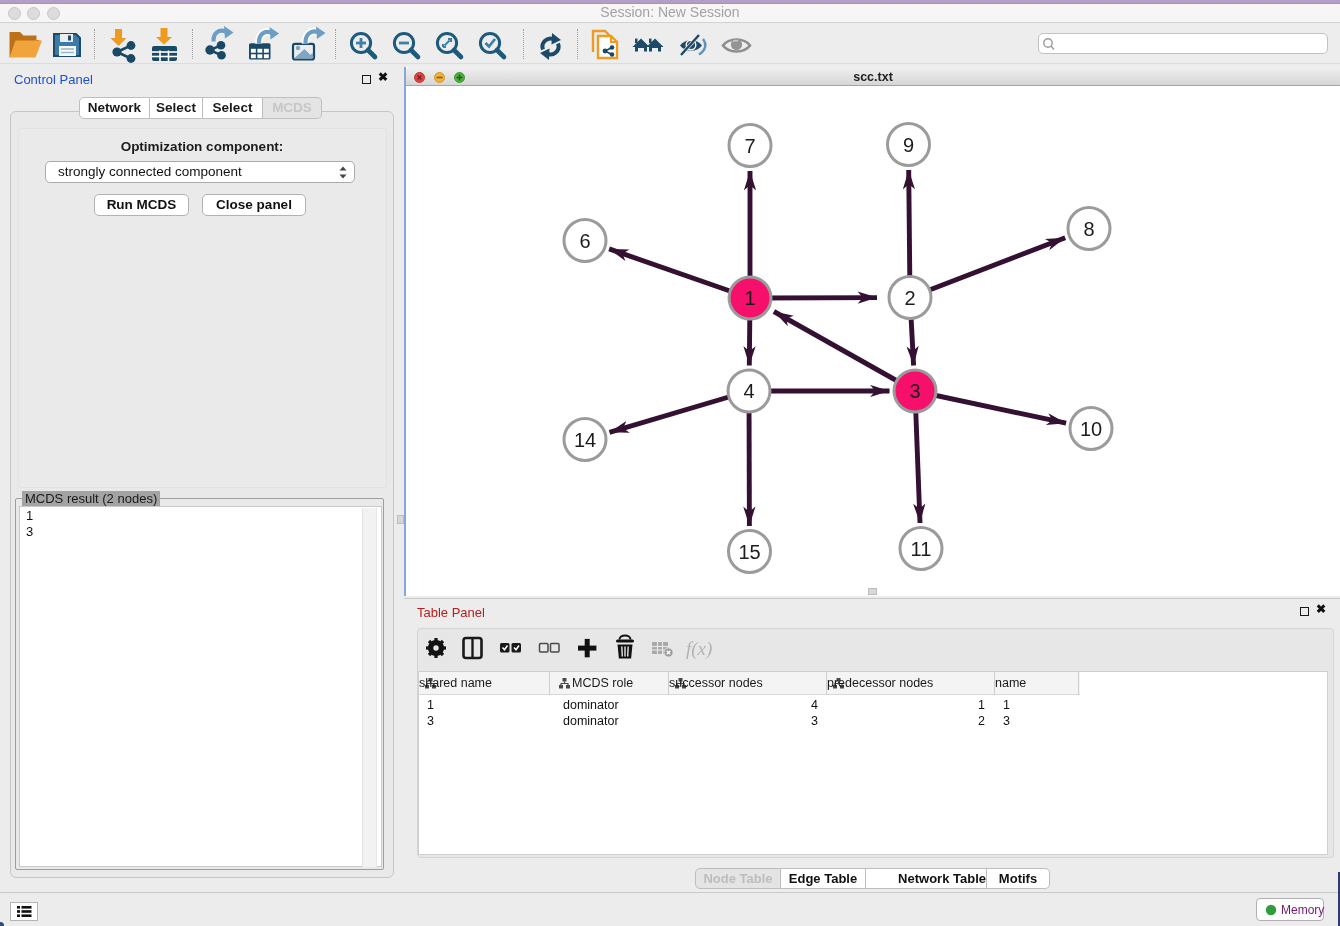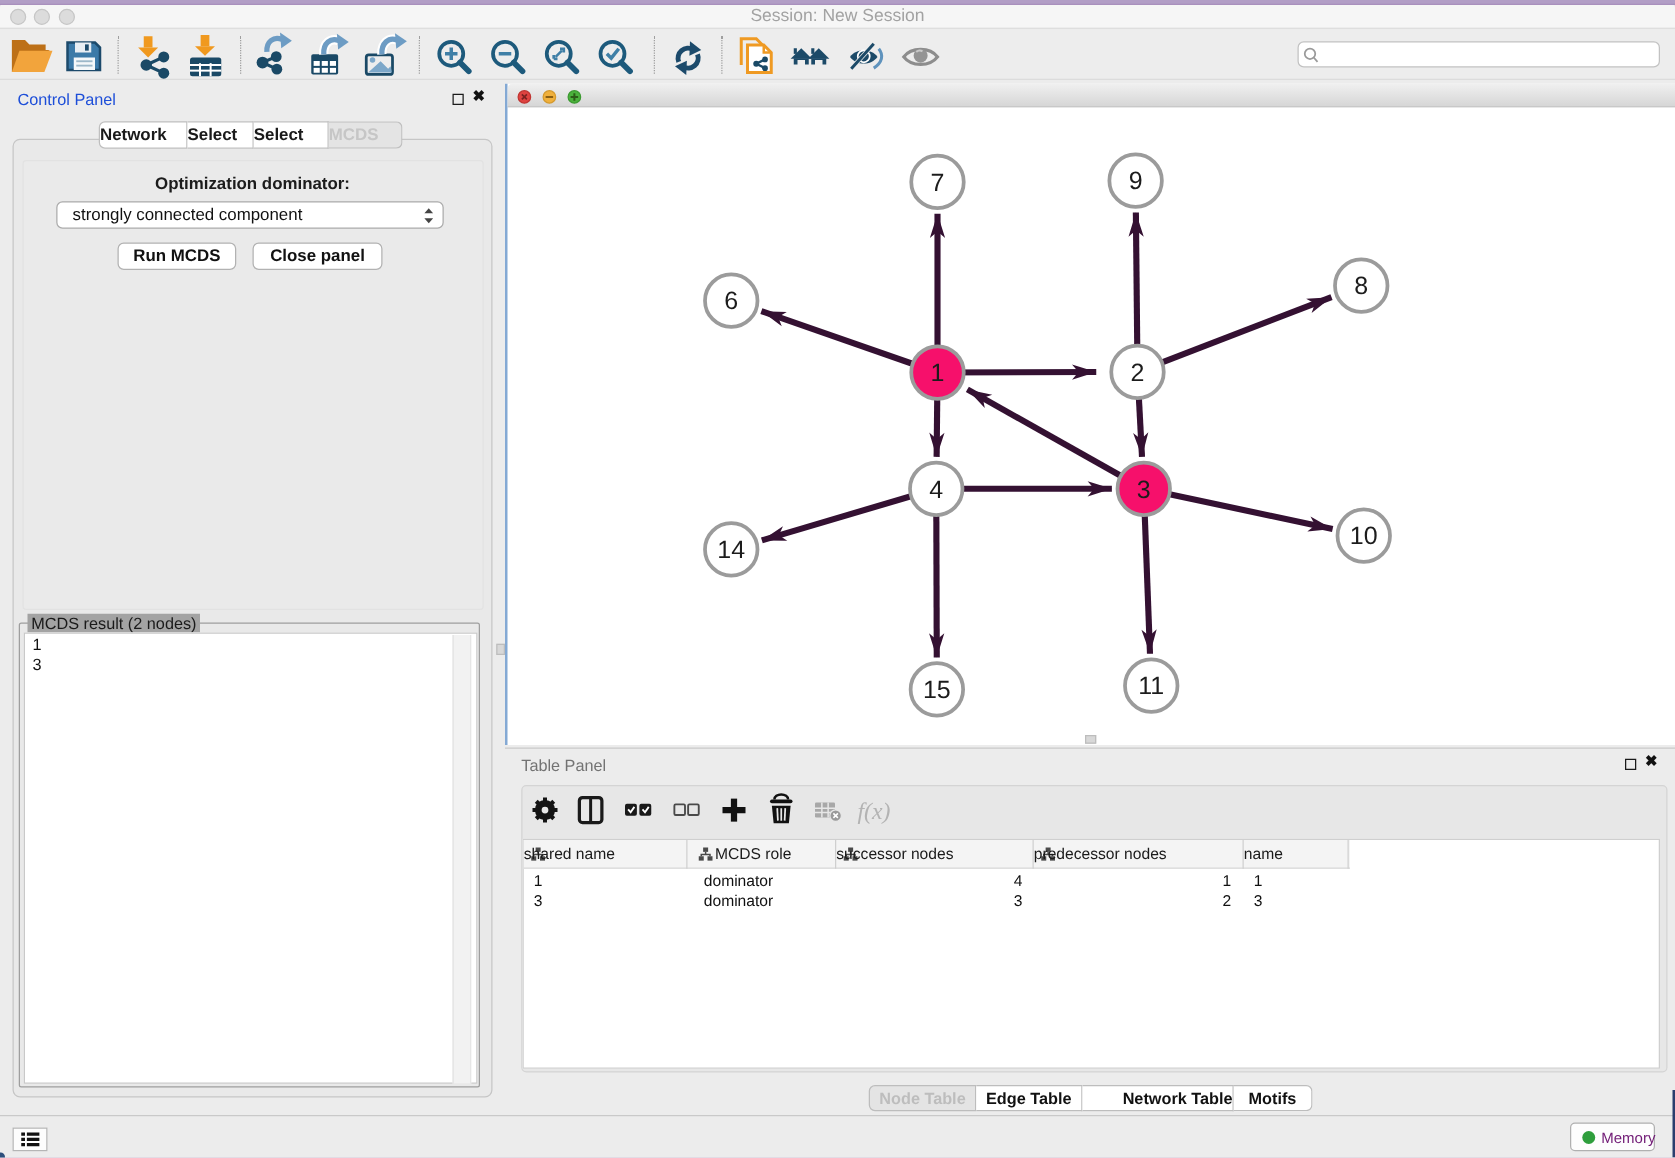--- a/index.html
+++ b/index.html
@@ -10,38 +10,38 @@
 #titlebar .tl{position:absolute;top:6px;width:13px;height:13px;border-radius:50%;background:#dcdcdc;border:1px solid #c6c6c6;}
 #wtitle{position:absolute;top:3px;left:0;width:100%;text-align:center;font-size:14px;color:#a2a2a2;}
 #toolbar{position:absolute;left:0;top:23px;width:1340px;height:40px;background:#ededed;border-bottom:1px solid #dcdcdc;}
 .sep{position:absolute;top:5px;height:30px;width:0;border-left:1px dotted #9f9f9f;}
 #searchbox{position:absolute;left:1038px;top:9px;width:290px;height:21px;background:#fff;border:1px solid #c2c2c2;border-radius:5px;}
 
 #cp-title{position:absolute;left:14px;top:71px;font-size:13px;color:#1d4ed8;}
 .paneicon{position:absolute;width:9px;height:9px;border:1.5px solid #1a1a1a;}
 .panex{position:absolute;font-size:12px;font-weight:bold;color:#111;}
 #tabs{position:absolute;left:79px;top:96px;height:22px;}
-.tabseg{position:absolute;top:0;height:22px;background:#fff;border:1px solid #bfbfbf;font-size:13.5px;font-weight:600;color:#1a1a1a;line-height:20px;}
+.tabseg{position:absolute;top:0;height:22px;background:#fff;border:1px solid #bfbfbf;font-size:13.5px;font-weight:600;color:#1a1a1a;text-align:center;line-height:20px;}
 #cp-content{position:absolute;left:10px;top:110px;width:384px;height:767px;background:#e9e9e9;border:1px solid #c6c6c6;border-radius:6px;}
 #cp-inner{position:absolute;left:7px;top:16px;width:369px;height:360px;background:#eaeaea;border:1px solid #e2e2e2;border-radius:3px;}
 #optlabel{position:absolute;left:0;top:27px;width:100%;text-align:center;font-size:13.5px;font-weight:600;color:#1c1c1c;}
 #dropdown{position:absolute;left:34px;top:49px;width:310px;height:22px;background:#fff;border:1px solid #ababab;border-radius:5px;font-size:13.5px;color:#111;line-height:20px;padding-left:12px;}
 .btn{position:absolute;top:82px;height:22px;background:#fff;border:1px solid #b2b2b2;border-radius:5px;font-size:13.5px;font-weight:600;color:#111;text-align:center;line-height:20px;}
 #mcdsgroup{position:absolute;left:4px;top:386px;width:369px;height:372px;border:1px solid #9e9e9e;border-radius:2px;}
 #mcdslegend{position:absolute;left:6px;top:-8px;background:#a3a3a3;padding:0 3px;font-size:13px;color:#1a1a1a;}
 #mcdstext{position:absolute;left:3px;top:7px;width:363px;height:361px;background:#fff;border:1px solid #c9c9c9;font-size:13px;color:#111;line-height:16px;padding:1px 0 0 6px;}
 #mcdsscroll{position:absolute;right:4px;top:1px;width:15px;height:359px;background:#f2f2f2;border-left:1px solid #e2e2e2;border-right:1px solid #e6e6e6;}
 
 #sccwin{position:absolute;left:404px;top:66px;width:936px;height:529px;background:#fff;border-left:2px solid #84a9d4;}
 #scctitle{position:absolute;left:0;top:0;width:100%;height:19px;background:linear-gradient(#f0f0f0,#d6d6d6);border-bottom:1px solid #a5a5a5;border-radius:4px 0 0 0;}
 #scctitle .t{position:absolute;top:3px;left:0;width:100%;text-align:center;font-size:12.5px;font-weight:bold;color:#222;}
 .mbtn{position:absolute;top:4.5px;width:11px;height:11px;border-radius:50%;}
 
 #tablepanel{position:absolute;left:404px;top:597px;width:936px;height:293px;background:#ececec;border-top:1px solid #c9c9c9;}
-#tp-title{position:absolute;left:13px;top:6px;font-size:13px;color:#737373;}
+#tp-title{position:absolute;left:13px;top:6px;font-size:13px;color:#b91c1c;}
 #tp-inner{position:absolute;left:13px;top:29px;width:917px;height:230px;background:#e7e7e7;border:1px solid #d4d4d4;border-radius:4px;}
 #tp-table{position:absolute;left:0px;top:42px;width:910px;height:184px;background:#fff;border:1px solid #cfcfcf;}
 #tp-header{position:absolute;left:0;top:0;width:661px;height:23px;background:#f4f4f4;border-bottom:1px solid #d8d8d8;}
 .hcell{position:absolute;top:0;height:23px;border-right:1px solid #cfcfcf;font-size:12.5px;color:#1a1a1a;line-height:23px;white-space:nowrap;overflow:hidden;}
 .rcell{position:absolute;font-size:12.5px;color:#111;height:17px;line-height:17px;}
 #tp-tabs{position:absolute;left:291px;top:269px;height:21px;}
 .ttab{position:absolute;top:0;height:21px;background:#fff;border:1px solid #bdbdbd;font-size:13px;font-weight:600;color:#111;text-align:center;line-height:19px;}
 
 #statusbar{position:absolute;left:0;top:891px;width:1340px;height:35px;background:#ececec;border-top:1px solid #c9c9c9;}
 #listbtn{position:absolute;left:10px;top:9px;width:28px;height:19px;background:#fdfdfd;border:1px solid #b5b5b5;}
@@ -191,21 +191,21 @@
     <div id="searchbox"><svg width="20" height="19" viewBox="0 0 20 19">
           <circle cx="9" cy="9" r="4.2" fill="none" stroke="#9a9a9a" stroke-width="1.4"></circle>
           <line x1="12" y1="12" x2="15" y2="15.5" stroke="#9a9a9a" stroke-width="1.4"></line>
         </svg></div>
   </div>
   <div id="cp-title">Control Panel</div>
   <div class="paneicon" style="left:362px;top:74px;"></div>
   <div class="panex" style="left:378px;top:69px;">✖</div>
   <div id="cp-content">
     <div id="cp-inner"></div>
-    <div id="optlabel">Optimization dominator:</div>
+    <div id="optlabel">Optimization component:</div>
     <div id="dropdown">strongly connected component
       <svg style="position:absolute;right:6px;top:3px;" width="10" height="15" viewBox="0 0 10 15">
           <path d="M1.5 5.5 L5 1.5 L8.5 5.5 Z" fill="#444"></path>
           <path d="M1.5 9.5 L5 13.5 L8.5 9.5 Z" fill="#444"></path>
         </svg>
     </div>
     <div class="btn" style="left:83px;width:95px;">Run MCDS</div>
     <div class="btn" style="left:191px;width:104px;">Close panel</div>
     <div id="mcdsgroup">
       <div id="mcdslegend">MCDS result (2 nodes)</div>
@@ -222,20 +222,21 @@
     <div id="scctitle">
       <div class="mbtn" style="left:7.5px;background:#df4340;border:1px solid #c03532;"></div>
       <div class="mbtn" style="left:27.5px;background:#f0b03c;border:1px solid #d49a2e;"></div>
       <div class="mbtn" style="left:47.5px;background:#4bb13c;border:1px solid #3c9a31;"></div>
       <svg style="position:absolute;left:7.5px;top:4.5px;" width="51" height="11" viewBox="0 0 51 11">
           <path d="M3.5 3.5 L7.5 7.5 M7.5 3.5 L3.5 7.5" stroke="#7c2220" stroke-width="1.4"></path>
           <line x1="22.5" y1="5.5" x2="28.5" y2="5.5" stroke="#8a5f12" stroke-width="1.6"></line>
           <line x1="42.5" y1="5.5" x2="48.5" y2="5.5" stroke="#2c5c18" stroke-width="1.6"></line>
           <line x1="45.5" y1="2.5" x2="45.5" y2="8.5" stroke="#2c5c18" stroke-width="1.6"></line>
         </svg>
+      <div class="t">scc.txt</div>
     </div>
     <svg id="graph" style="position:absolute;left:0;top:20px;" width="934" height="509" viewBox="406 86.5 934 509">
       <defs>
         <marker id="arw" viewBox="0 0 21 13" refX="20" refY="6.5" markerWidth="21" markerHeight="13" markerUnits="userSpaceOnUse" orient="auto">
             <path d="M20,6.5 L0.6,0.4 L5.8,6.5 L0.6,12.6 Z" fill="#341132"></path>
           </marker>
       </defs>
       <g stroke="#341132" stroke-width="4.9" marker-end="url(#arw)">
         <line x1="750.0" y1="297.5" x2="750.0" y2="170.5"></line>
         <line x1="750.0" y1="297.5" x2="609.1" y2="248.4"></line>

